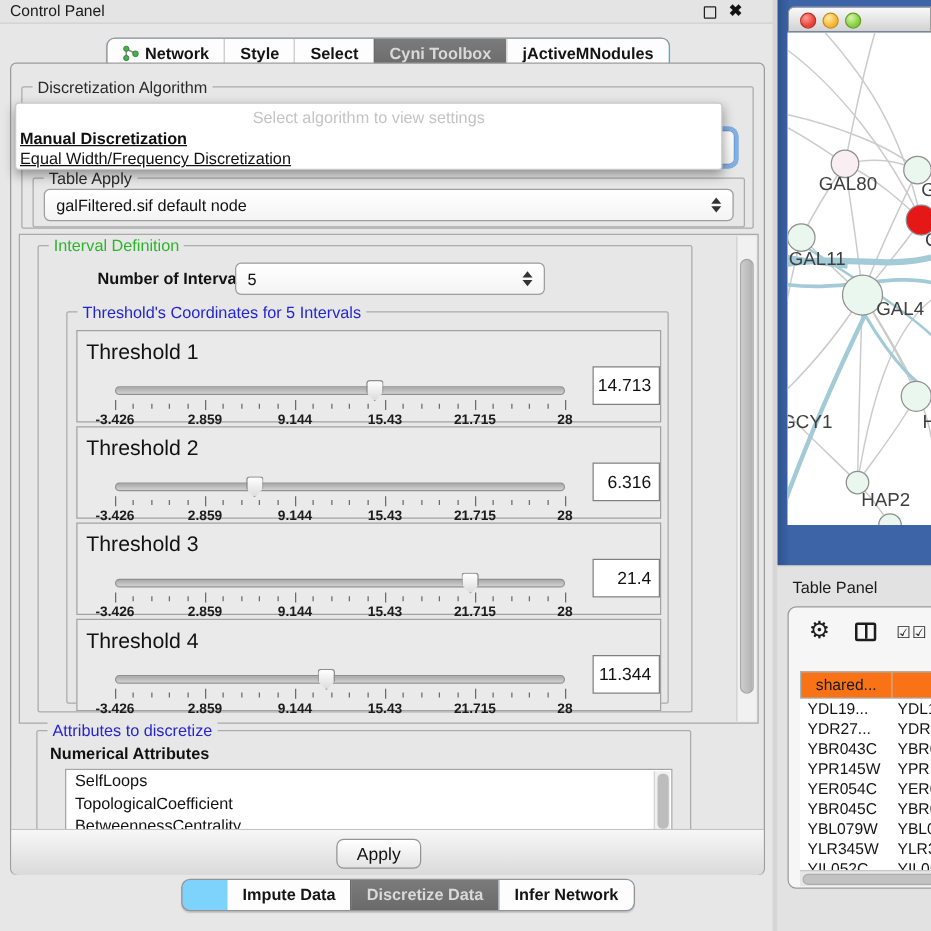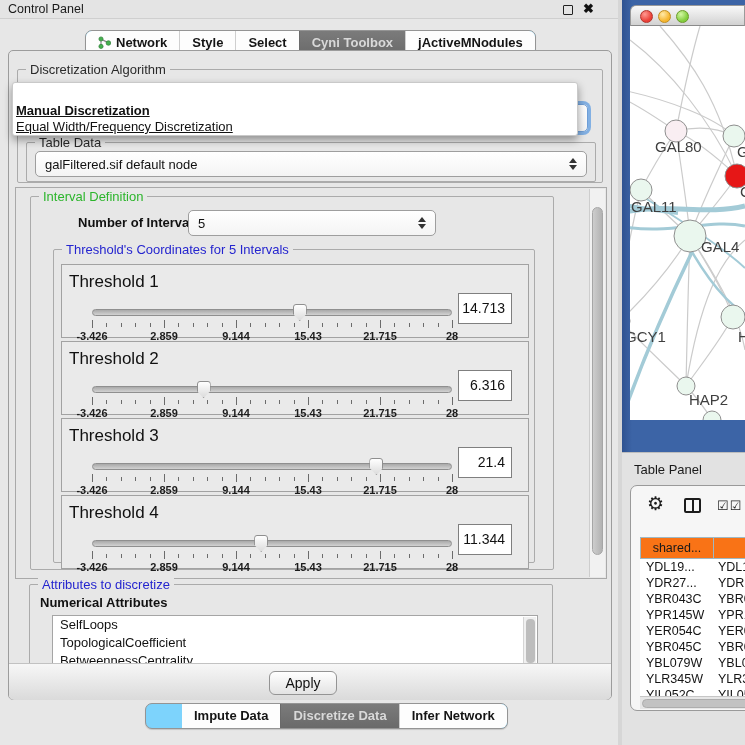--- a/index.html
+++ b/index.html
@@ -51,21 +51,21 @@
   .th-panel { position:absolute; left:7px; width:468px; height:74px; border:1px solid #a2a2a2; background:#eaeaea; }
   .th-title { position:absolute; left:7px; top:7px; font-size:17px; font-weight:normal; color:#111; }
   .slider-zone { position:absolute; left:30px; top:40px; width:360px; height:34px; }
   .track { position:absolute; left:0; top:4px; width:100%; height:7px; border-radius:4px; background:linear-gradient(#a9a9a9,#d2d2d2); border:1px solid #8f8f8f; }
   .thumb-sl { position:absolute; top:-1px; width:14px; height:17px; background:linear-gradient(#ffffff,#dcdcdc); border:1px solid #8f8f8f; border-radius:3px 3px 1px 1px; clip-path:polygon(0 0,100% 0,100% 58%,50% 100%,0 58%); }
   .ticks { position:absolute; left:0; top:15px; width:100%; height:9px; }
   .tick { position:absolute; top:3px; width:1px; height:4px; background:#6b6b6b; }
   .tick.major { top:0; height:8px; }
   .axis-labels { position:absolute; left:0; top:25px; width:100%; height:12px; }
   .axis-label { position:absolute; transform:translateX(-50%); font-size:11px; font-weight:bold; color:#1c1c1c; white-space:nowrap; }
-  .th-valuebox { position:absolute; left:396px; top:28px; width:54px; height:31px; background:#fff; border:1px solid #7f7f7f; font-size:14px; color:#111; text-align:right; padding:6px 6px 0 0; }
+  .th-valuebox { position:absolute; left:412px; top:28px; width:54px; height:31px; background:#fff; border:1px solid #7f7f7f; font-size:14px; color:#111; text-align:right; padding:6px 6px 0 0; }
 
   
   .attr-list { position:absolute; left:22px; top:30px; width:486px; height:50px; background:#fff; border:1px solid #a5a5a5; overflow:hidden; }
   .attr-item { font-size:13px; color:#111; padding-left:7px; line-height:18px; white-space:nowrap; }
   .attr-scroll { position:absolute; right:1px; top:1px; width:13px; height:48px; background:#f0f0f0; border-left:1px solid #d5d5d5; }
   .attr-scroll .thumb { position:absolute; left:2px; top:2px; width:9px; height:44px; background:#bdbdbd; border-radius:4px; }
 
   .apply-strip { position:absolute; left:0px; top:612px; width:602px; height:37px; background:linear-gradient(#f7f7f7,#dadada); border-top:1px solid #c2c2c2; border-radius:0 0 5px 5px; }
   .apply-btn { position:absolute; left:260px; top:7px; width:68px; height:24px; background:linear-gradient(#ffffff,#e3e3e3); border:1px solid #949494; border-radius:6px; font-size:14px; color:#111; text-align:center; line-height:22px; }
 
@@ -143,21 +143,21 @@
       <span class="legend plain">Discretization Algorithm</span>
 
       <div class="combo focusring" style="left:14px; top:34px; width:556px; height:28px;">
         <span class="arrows">
             <span class="up"></span>
             <span class="dn"></span>
           </span>
       </div>
 
       <div class="groupbox" style="left:8px; top:72px; width:570px; height:40px; background:#e7e7e7;">
-        <span class="legend plain">Table Data</span>
+        <span class="legend plain">Table Apply</span>
         <div class="combo" style="left:8px; top:8px; width:552px; height:26px;">
           <span>galFiltered.sif default node</span>
           <span class="arrows">
               <span class="up"></span>
               <span class="dn"></span>
             </span>
         </div>
       </div>
     </div>
 
@@ -505,17 +505,18 @@
             <div class="tbl-cell c2">YIL052C</div>
           </div>
         </div>
       <div class="hscroll">
           <div class="thumb"></div>
         </div>
     </div>
   </div>
 
   <div class="popup">
+    <div class="hint">Select algorithm to view settings</div>
     <div class="opt b">Manual Discretization</div>
     <div class="opt n">Equal Width/Frequency Discretization</div>
   </div>
 
 </div>
 
 </body></html>

